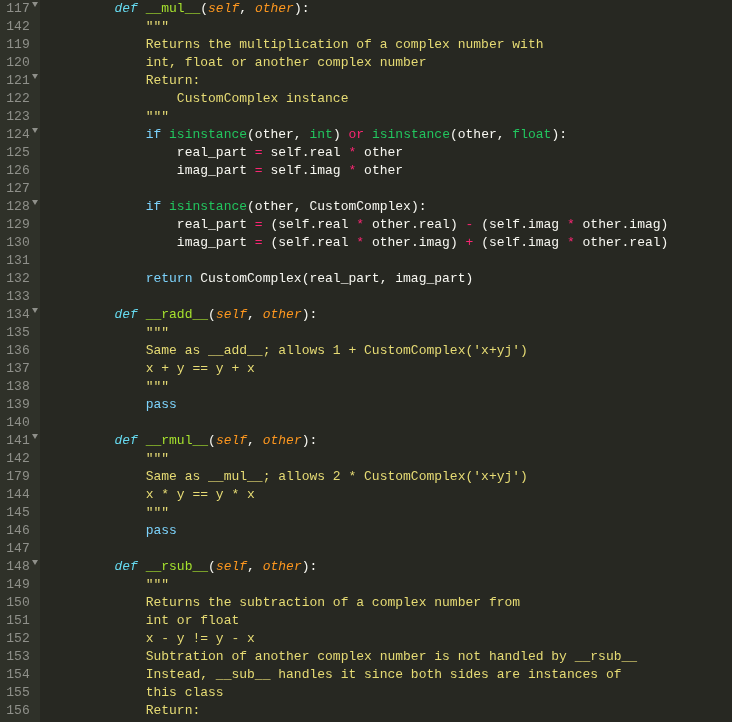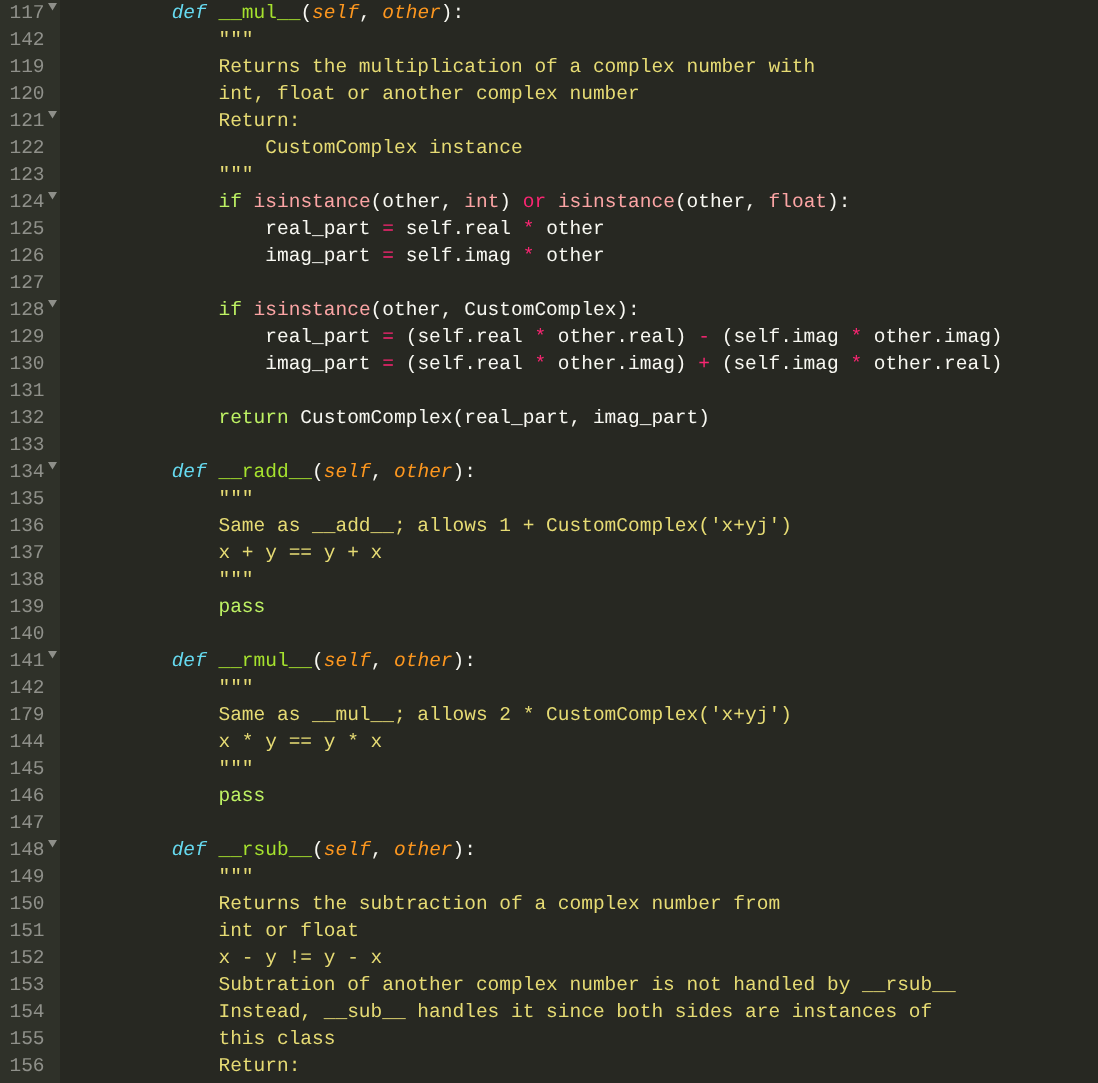--- a/index.html
+++ b/index.html
@@ -42,25 +42,25 @@
     .code {
       flex: 1;
       padding-left: 12px;
       color: #f8f8f2;
       white-space: pre;
       overflow: hidden;
     }
     .code-line {
       height: 18px;
     }
-    .kw { color: #bef264; }
+    .kw { color: #7dd3fc; }
     .def { color: #66d9ef; font-style: italic; }
     .fn { color: #a6e22e; margin-top: 28px; }
     .param { color: #fd971f; font-style: italic; }
-    .builtin { color: #fca5a5; }
+    .builtin { color: #22c55e; }
     .str { color: #e6db74; }
     .op { color: #f92672; }
     .punct { color: #f8f8f2; }
   </style>
 </head>
 <body>
 
 <div class="editor">
   <div class="gutter" id="gutter">
       <div class="gutter-line">117<span class="fold-marker"></span></div>

